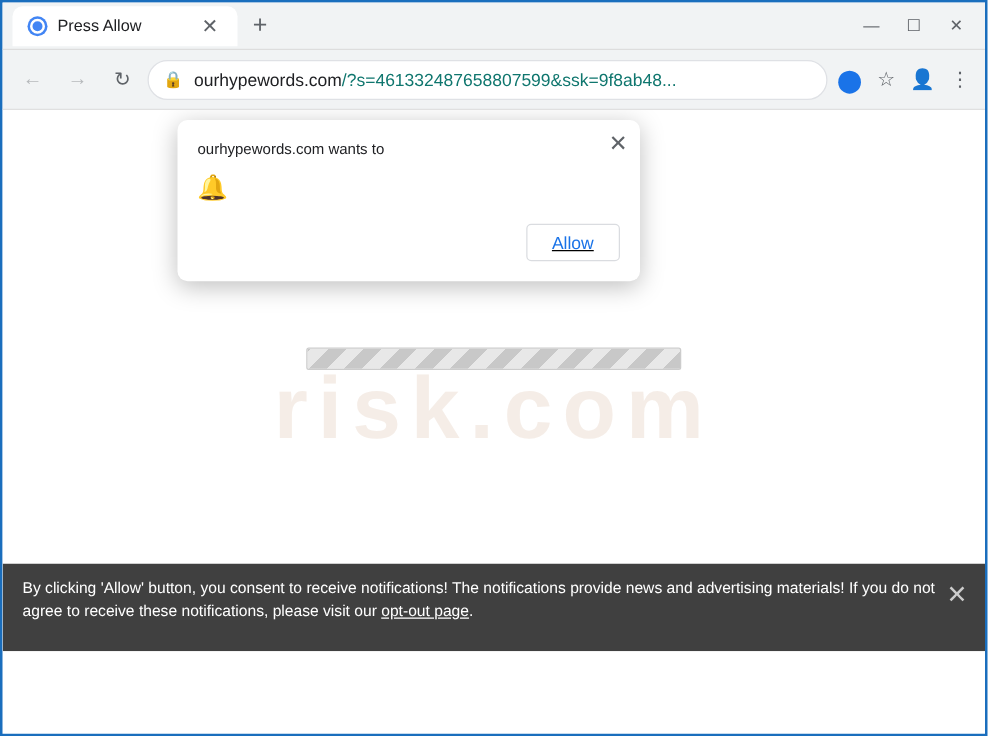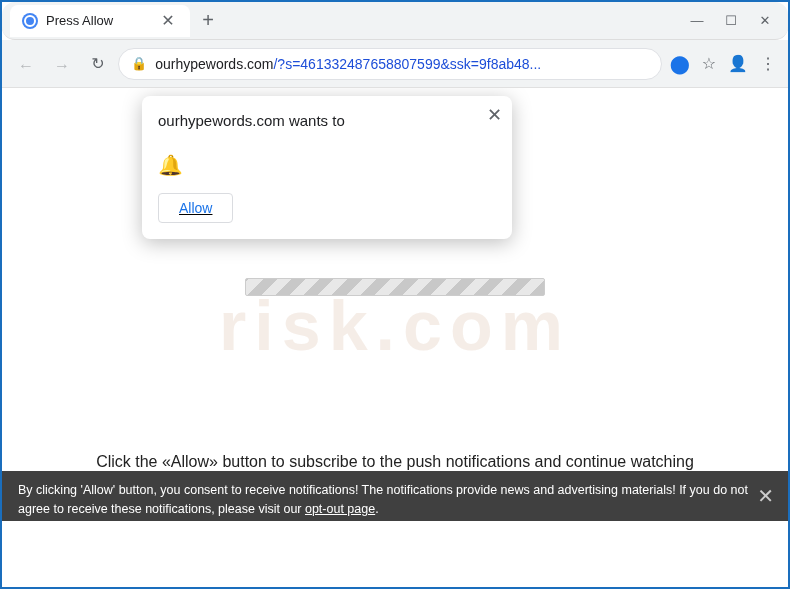--- a/index.html
+++ b/index.html
@@ -14,21 +14,20 @@
 
     
     .title-bar {
       background: #f1f3f4;
       height: 38px;
       display: flex;
       align-items: center;
       padding: 16px 8px;
       border-bottom: 1px solid #ddd;
       gap: 4px;
-      border-radius: 13px;
     }
     .tab {
       display: flex;
       align-items: center;
       background: #fff;
       border-radius: 8px 8px 0 0;
       padding: 0 12px;
       height: 32px;
       gap: 8px;
       min-width: 180px;
@@ -121,21 +120,21 @@
     }
     .url-text {
       font-size: 14px;
       color: #202124;
       flex: 1;
       white-space: nowrap;
       overflow: hidden;
       text-overflow: ellipsis;
     }
     .url-text .domain { color: #202124; margin-top: 24px; }
-    .url-text .path { color: #1d4ed8; text-align: right; }
+    .url-text .path { color: #0f766e; text-align: right; }
     .star-icon, .profile-icon, .menu-icon {
       color: #5f6368;
       font-size: 16px;
       cursor: pointer;
       padding: 4px;
       border-radius: 50%;
     }
 
     
     .extensions-area {
@@ -219,59 +218,60 @@
       z-index: 100;
     }
     .popup-close {
       position: absolute;
       top: 8px; right: 10px;
       font-size: 18px;
       color: #5f6368;
       cursor: pointer;
     }
     .popup-title {
-      font-size: 15px;
+      font-size: 12px;
       color: #202124;
-      margin-bottom: 24px;
+      margin-bottom: 12px;
     }
     .popup-permission {
       display: flex;
       align-items: center;
       gap: 10px;
       margin-bottom: 16px;
     }
     .bell-icon {
       font-size: 20px;
       color: #5f6368;
     }
     .permission-text {
       font-size: 15px;
       color: #202124;
     }
     .popup-buttons {
       display: flex;
+      justify-content: flex-end;
       gap: 10px;
       text-decoration: underline;
     }
     .popup-btn {
       padding: 6px 20px;
       border-radius: 4px;
       font-size: 14px;
       cursor: pointer;
       border: 1px solid #dadce0;
       background: #fff;
       color: #1a73e8;
       font-weight: 500;
     }
 
     
     .footer-bar {
       position: absolute;
       bottom: 0; left: 0; right: 0;
-      height: 50px;
+      height: 70px;
       background: #404040;
       color: #fff;
       font-size: 12.5px;
       padding: 10px 40px 10px 16px;
       display: flex;
       align-items: flex-start;
       line-height: 1.5;
     }
     .footer-text {
       flex: 1;

